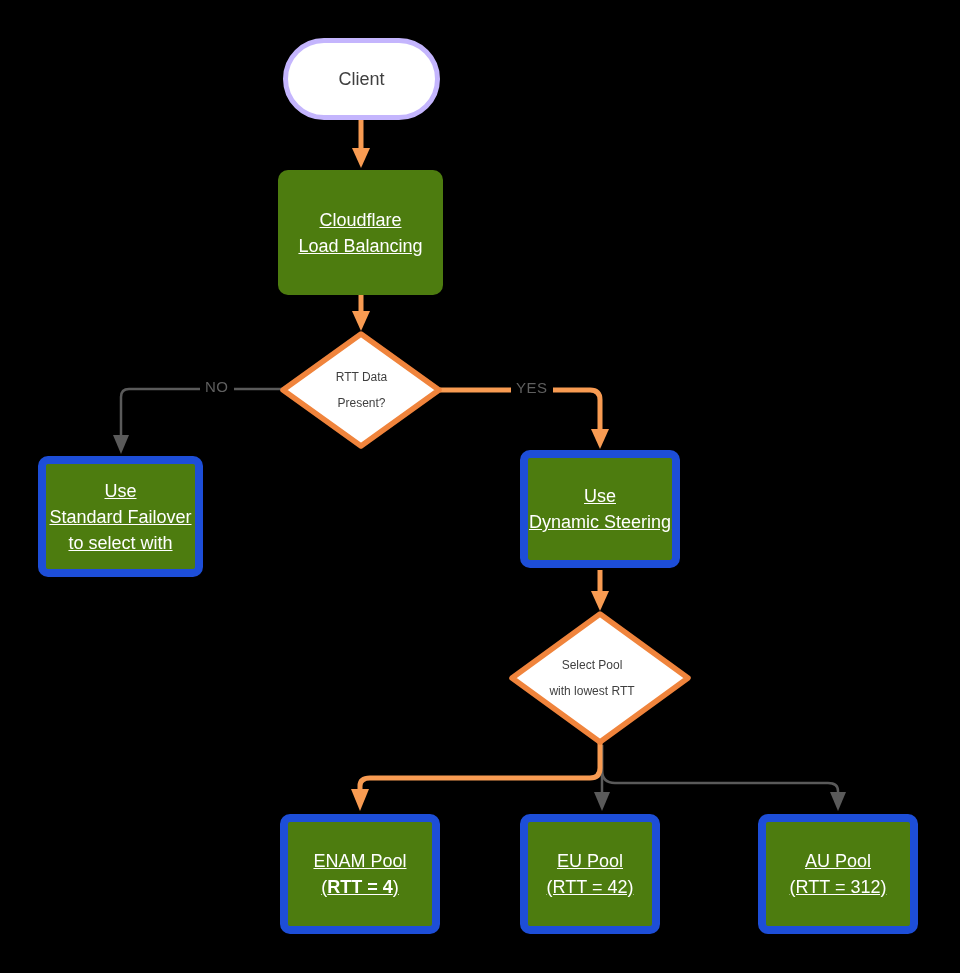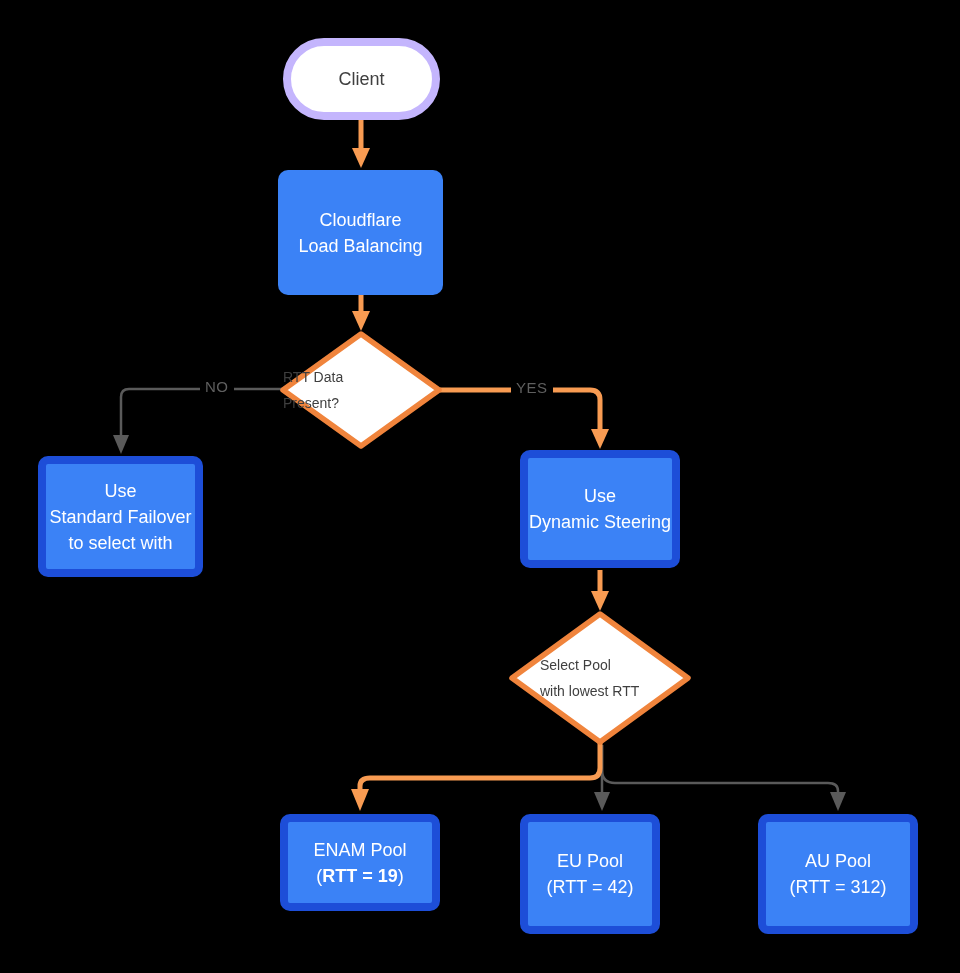--- a/index.html
+++ b/index.html
@@ -33,40 +33,41 @@
     display: flex;
     flex-direction: column;
     align-items: center;
     justify-content: center;
     text-align: center;
     font-size: 18px;
     line-height: 26px;
   }
   .terminator {
     background: #FFFFFF;
-    border: 8px solid #c4b5fd;
+    border: 5px solid #c4b5fd;
     border-radius: 45px;
     color: #3F3F3F;
   }
   .process {
-    background: #3b82f6;
+    background: #4d7c0f;
     border-radius: 10px;
     color: #FFFFFF;
+    text-decoration: underline;
   }
   .process.white-border {
     border: 8px solid #1d4ed8;
   }
   .diamond-label {
     position: absolute;
     display: flex;
     flex-direction: column;
-    align-items: flex-start;
+    align-items: center;
     justify-content: center;
     text-align: center;
-    font-size: 14px;
+    font-size: 12px;
     line-height: 26px;
     color: #3F3F3F;
   }
   .edge-label {
     position: absolute;
     background: #000000;
     color: #5F5F5F;
     font-size: 15px;
     font-weight: normal;
     letter-spacing: 0.5px;
@@ -150,29 +151,29 @@
     <span>Use</span>
     <span>Standard Failover</span>
     <span>to select with</span>
   </div>
 
   <div class="node process white-border" style="left:520px; top:450px; width:160px; height:118px;">
     <span>Use</span>
     <span>Dynamic Steering</span>
   </div>
 
-  <div class="diamond-label" style="left:540px; top:614px; width:176px; height:128px;">
+  <div class="diamond-label" style="left:504px; top:614px; width:176px; height:128px;">
     <span>Select Pool</span>
     <span>with lowest RTT</span>
   </div>
 
-  <div class="node process white-border" style="left:280px; top:814px; width:160px; height:97px;">
+  <div class="node process white-border" style="left:280px; top:814px; width:160px; height:120px;">
     <span>ENAM Pool</span>
     <span>
-      <span>(</span><span class="bold">RTT = 19</span><span>)</span>
+      <span>(</span><span class="bold">RTT = 4</span><span>)</span>
     </span>
   </div>
 
   <div class="node process white-border" style="left:520px; top:814px; width:140px; height:120px;">
     <span>EU Pool</span>
     <span>(RTT = 42)</span>
   </div>
 
   <div class="node process white-border" style="left:758px; top:814px; width:160px; height:120px;text-align:right;">
     <span>AU Pool</span>

